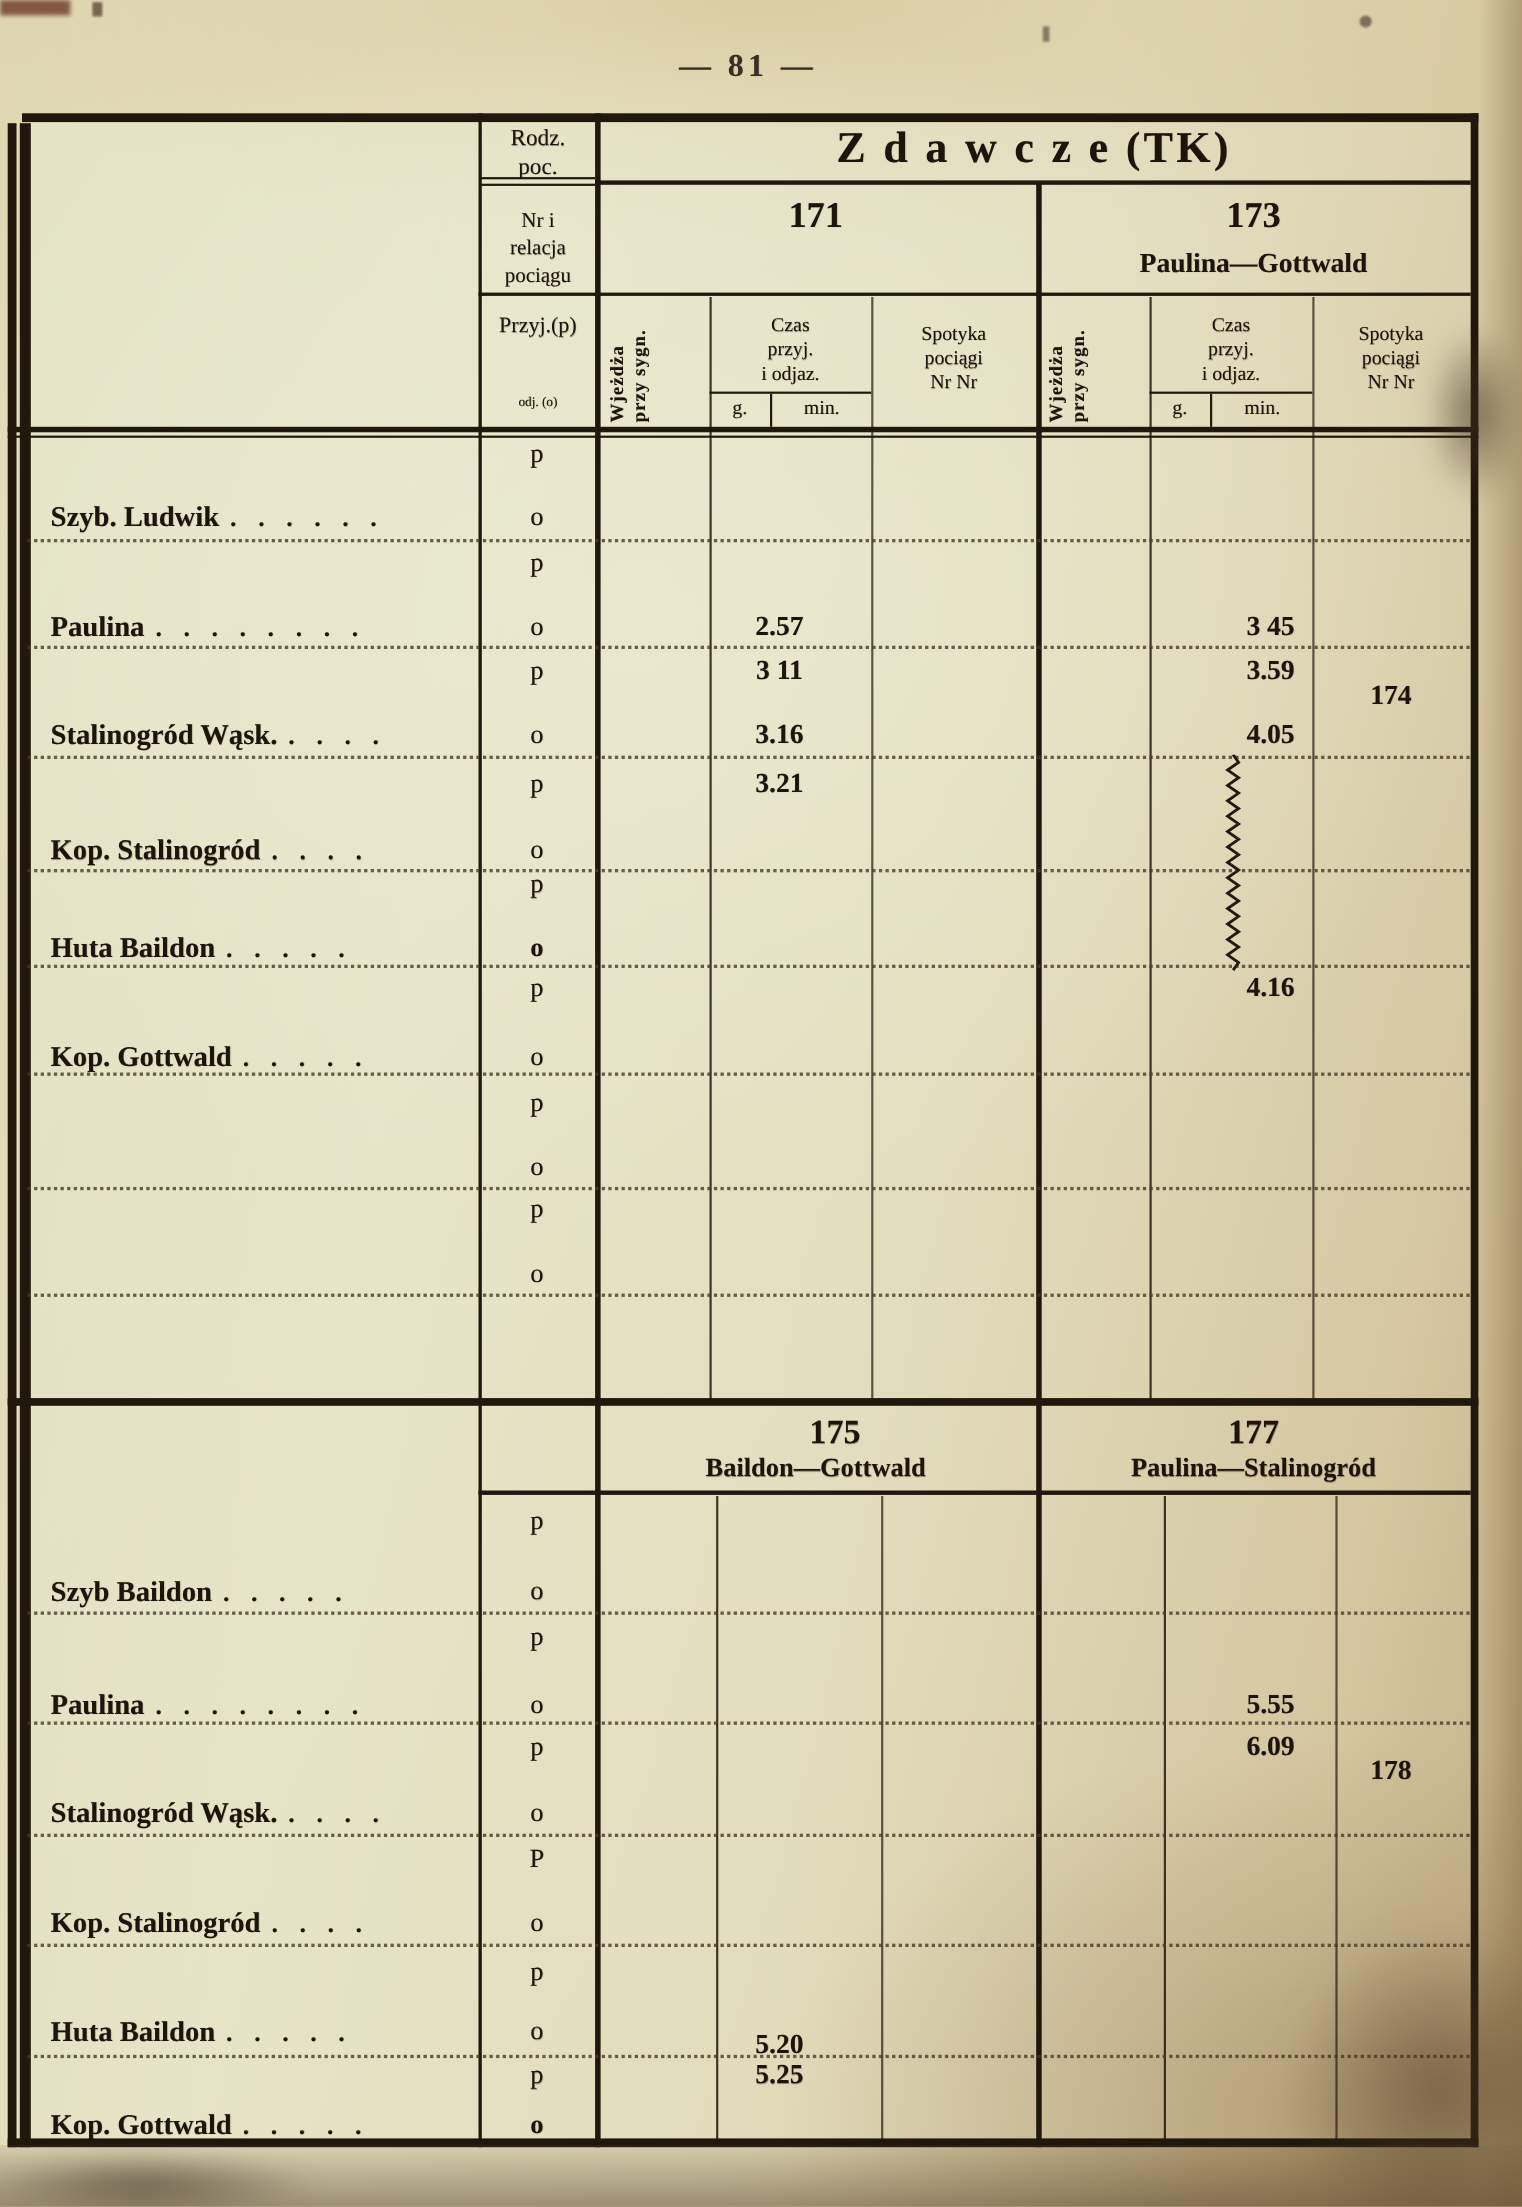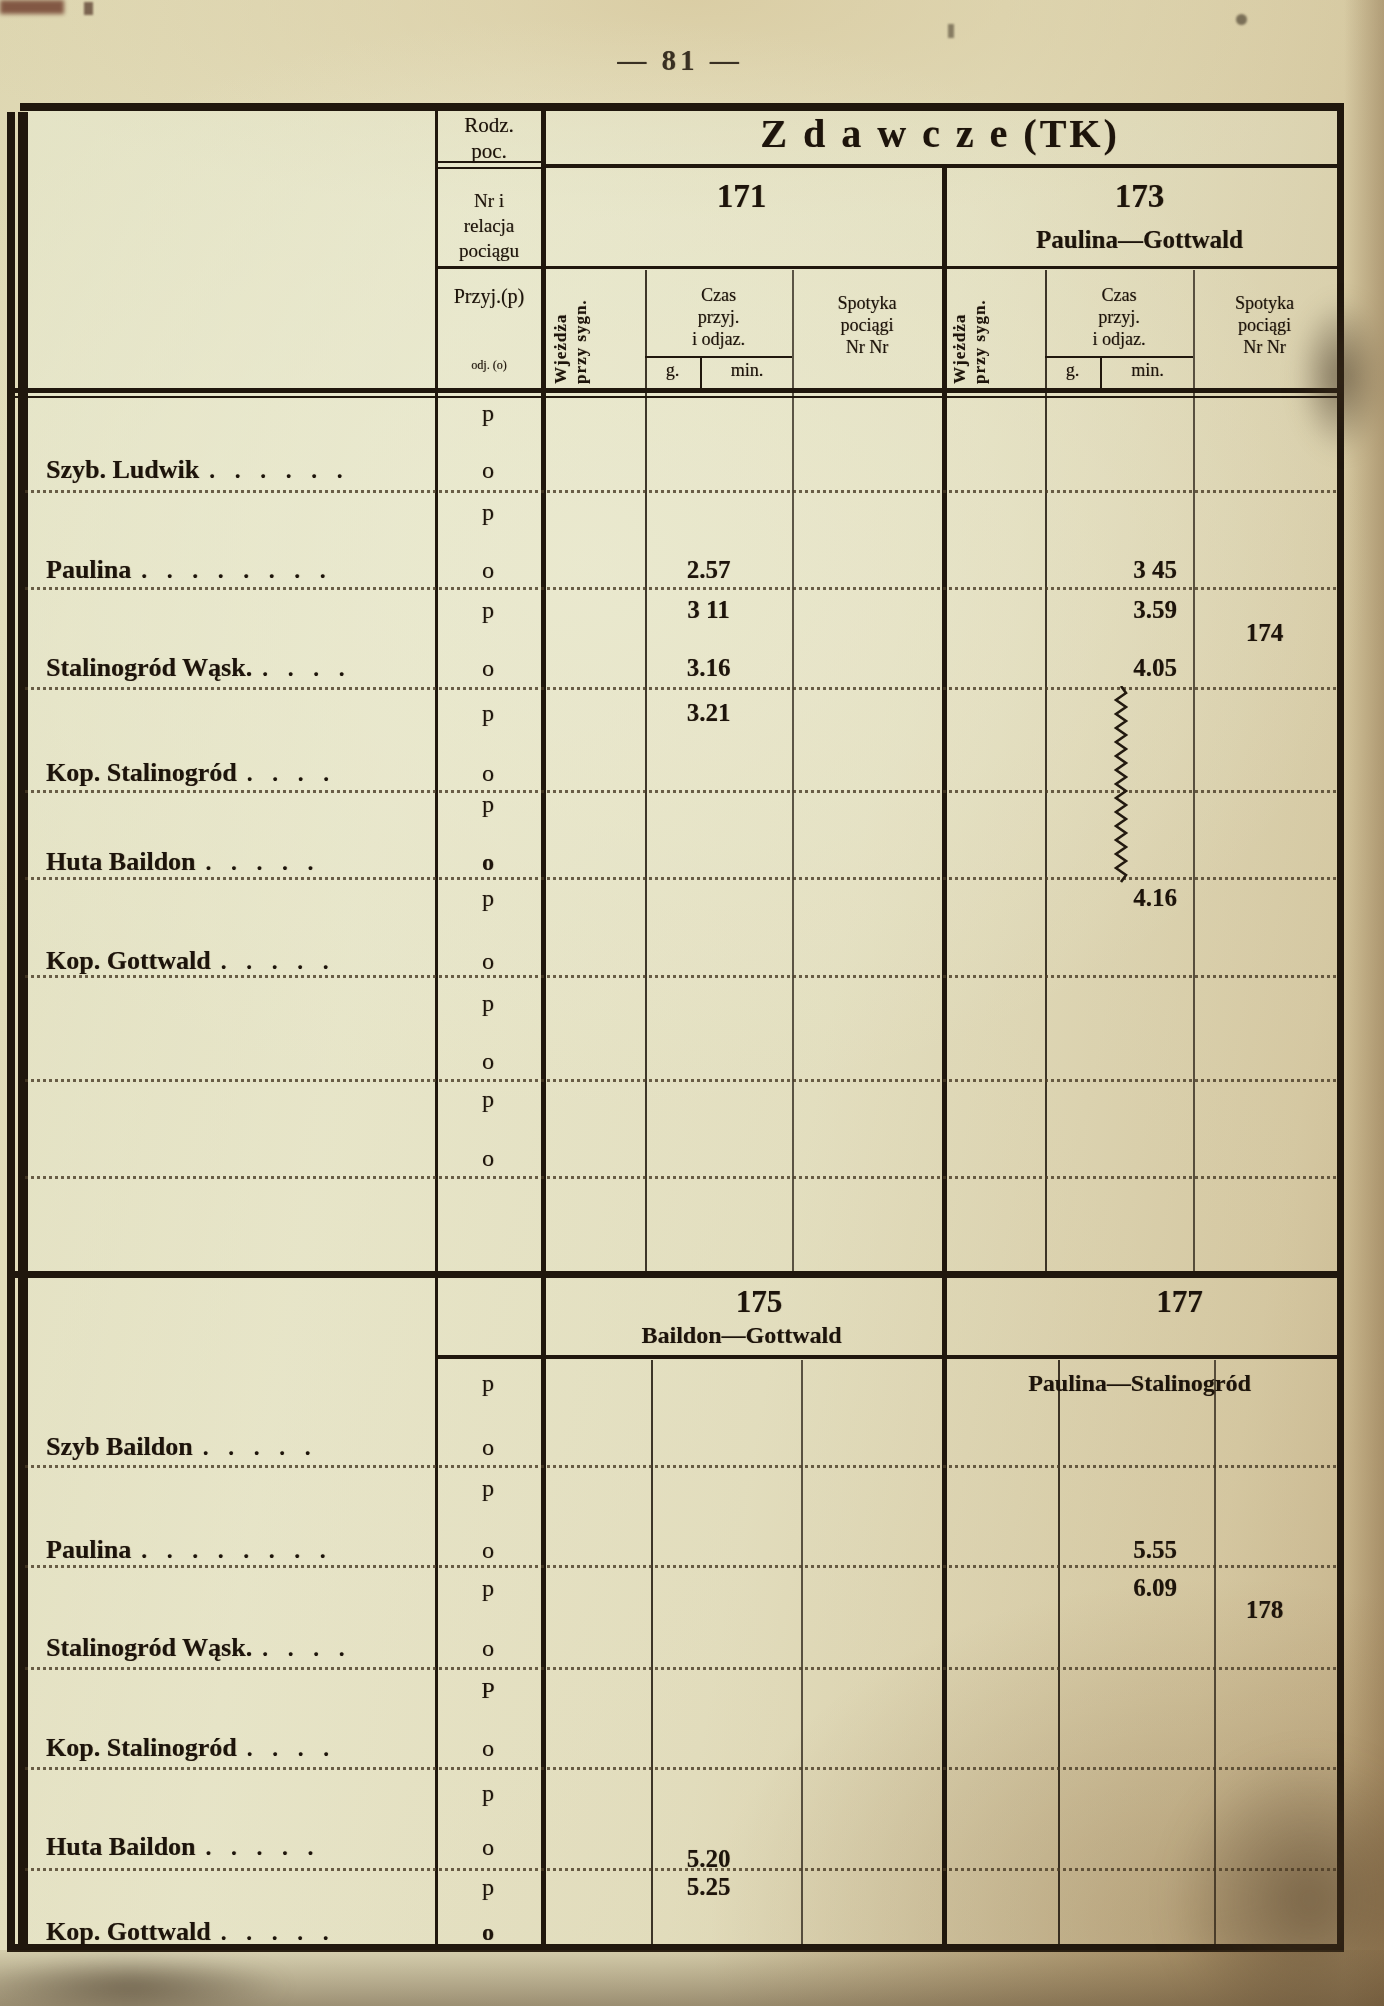--- a/index.html
+++ b/index.html
@@ -152,22 +152,22 @@
   <div class="tm g2" style="top:652px;">4.05</div>
   <div class="tm g2" style="top:882px;">4.16</div>
   <div class="tm mt" style="top:617px;">174</div>
 
   <svg style="position:absolute;left:1110px;top:686px;" width="22" height="198">
     <path d="M11 0 L16 7 L6 14 L16 21 L6 28 L16 35 L6 42 L16 49 L6 56 L16 63 L6 70 L16 77 L6 84 L16 91 L6 98 L16 105 L6 112 L16 119 L6 126 L16 133 L6 140 L16 147 L6 154 L16 161 L6 168 L16 175 L6 182 L16 189 L11 196" fill="none" stroke="#231a10" stroke-width="2.6"></path>
   </svg>
 
   <div class="t c b" style="left:541px;top:1284px;width:436px;font-size:31px;">175</div>
   <div class="t c b" style="left:541px;top:1322px;width:401px;font-size:24px;">Baildon—Gottwald</div>
-  <div class="t c b" style="left:942px;top:1284px;width:395px;font-size:31px;padding-left:40px;">177</div>
-  <div class="t c b" style="left:942px;top:1322px;width:395px;font-size:24px;margin-top:48px;">Paulina—Stalinogród</div>
+  <div class="t c b" style="left:942px;top:1284px;width:395px;font-size:31px;">177</div>
+  <div class="t c b" style="left:942px;top:1322px;width:395px;font-size:24px;">Paulina—Stalinogród</div>
 
   <div class="po" style="top:1366px;">p</div>
   <div class="po" style="top:1430px;">o</div>
   <div class="po" style="top:1471px;">p</div>
   <div class="po" style="top:1533px;">o</div>
   <div class="po" style="top:1571px;">p</div>
   <div class="po" style="top:1631px;">o</div>
   <div class="po" style="top:1673px;">P</div>
   <div class="po" style="top:1731px;">o</div>
   <div class="po" style="top:1776px;">p</div>

